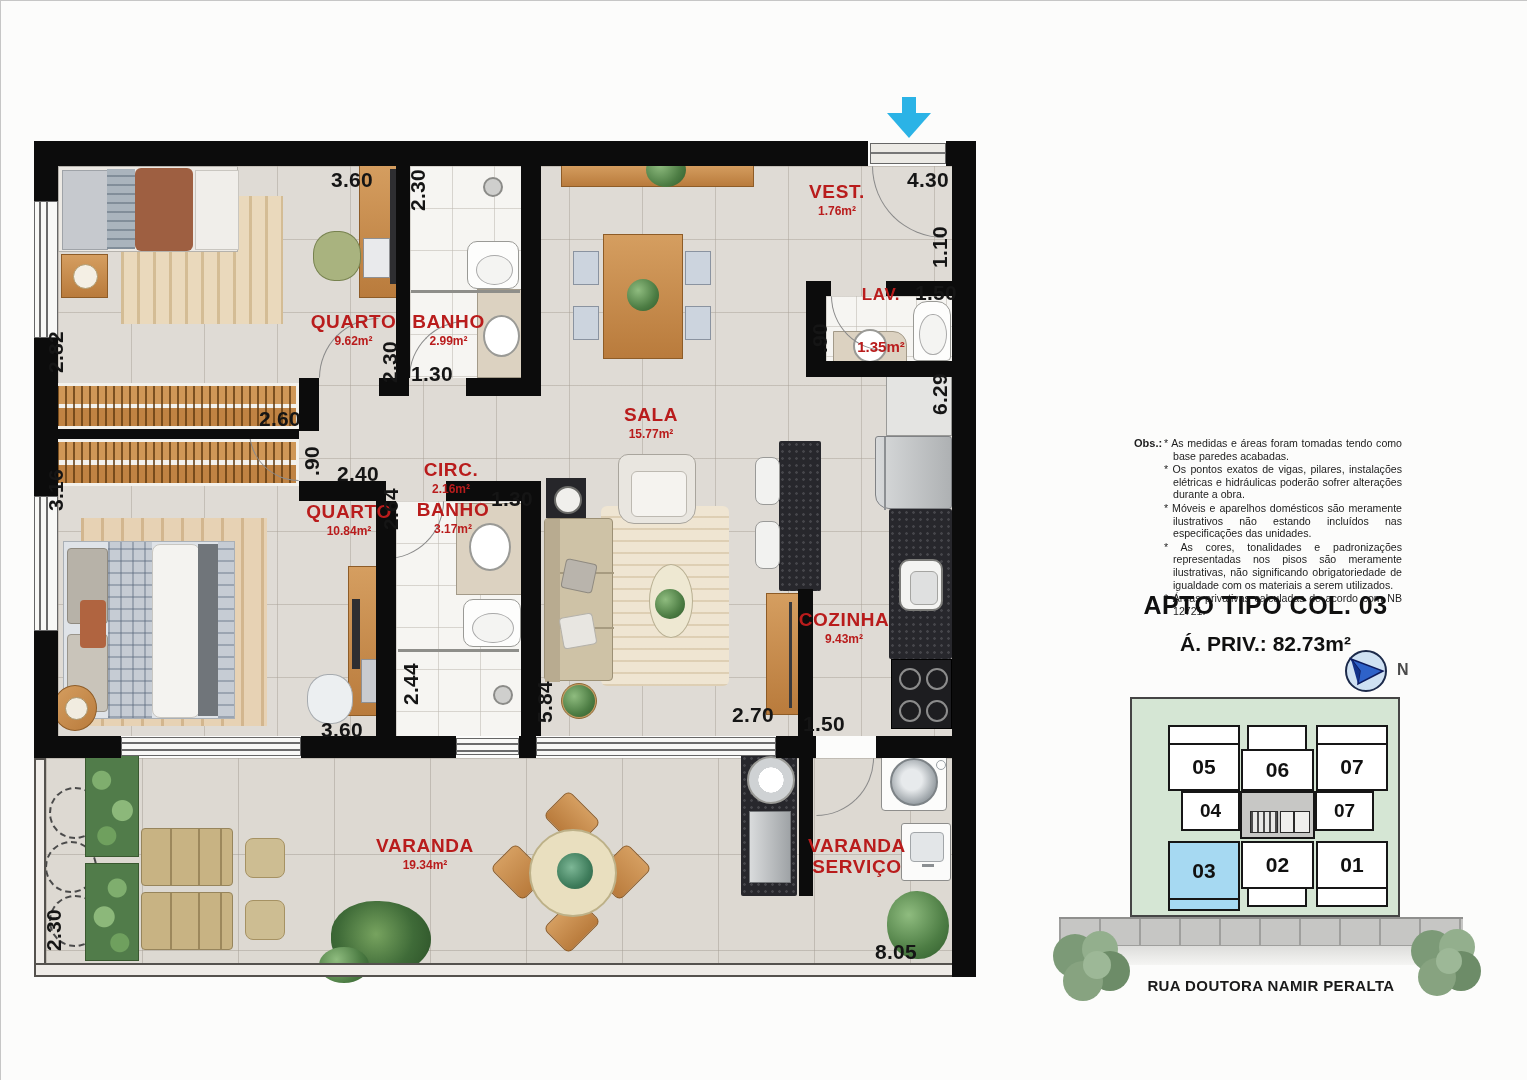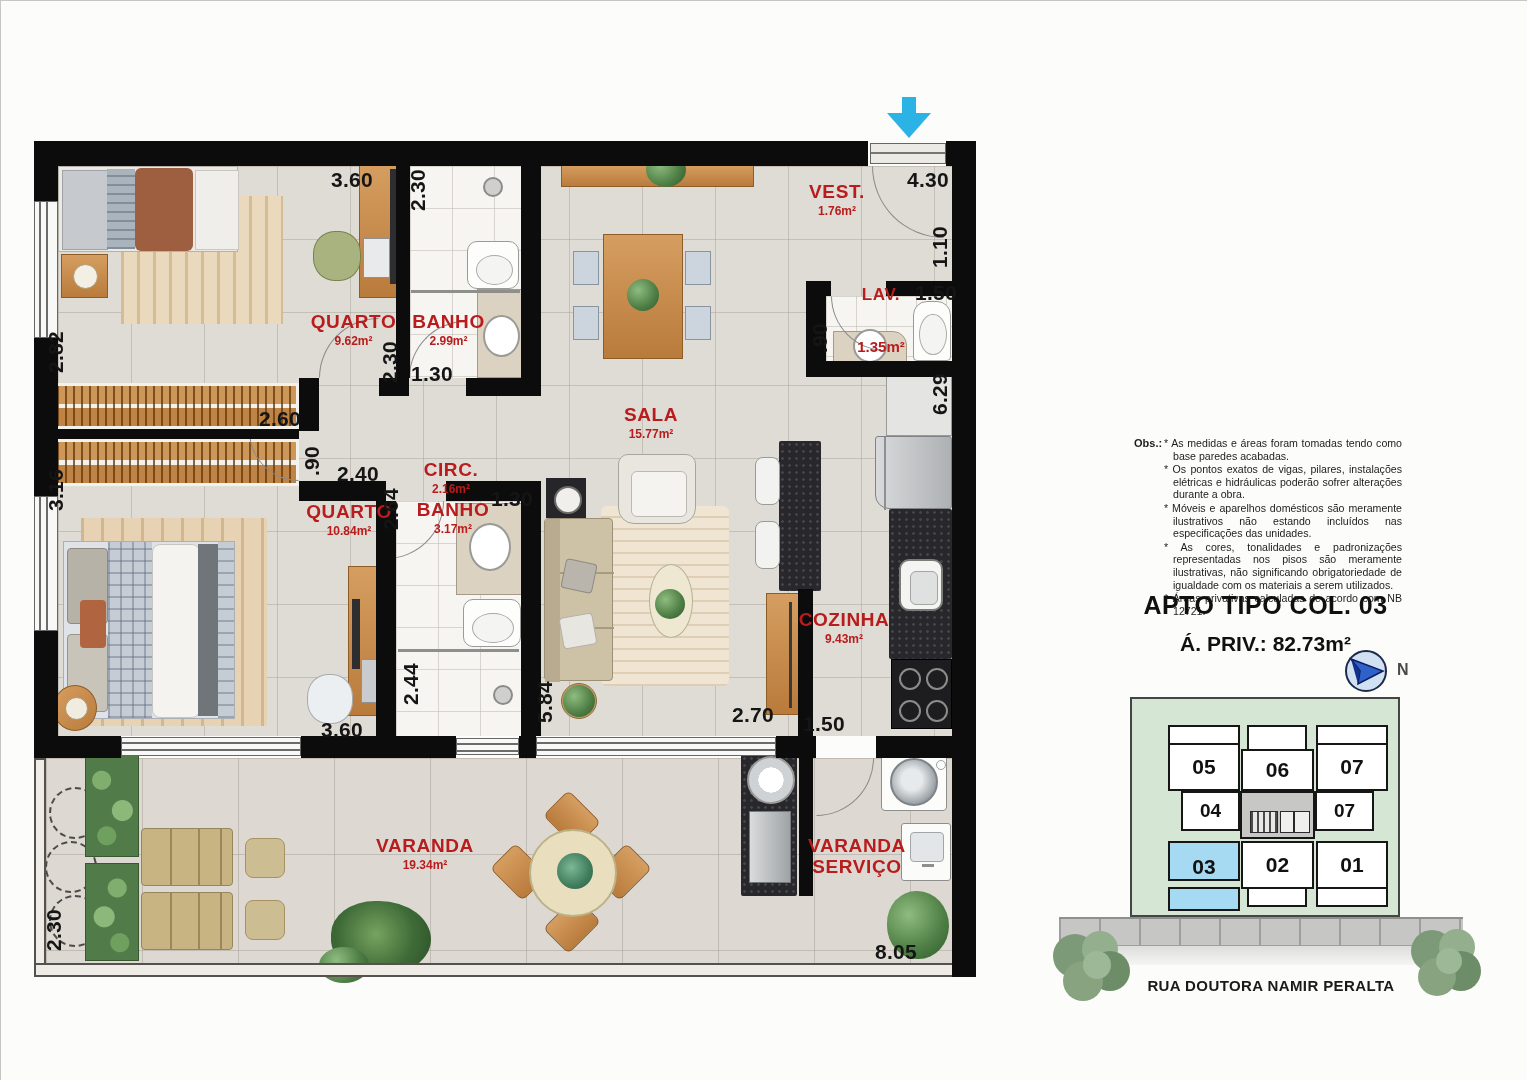--- a/index.html
+++ b/index.html
@@ -380,21 +380,21 @@
         <span>04</span>
       </div>
     <div class="abs" style="left:1239px;top:790px;width:75px;height:48px;background:#c7c7c5;border:2.5px solid #161616;box-sizing:border-box;z-index:6;">
       <div class="abs" style="left:8px;top:18px;width:26px;height:20px;background:repeating-linear-gradient(90deg,#4c4c4c 0 2px,#e8e8e6 2px 6px);border:1.5px solid #2a2a2a;"></div>
       <div class="abs" style="left:38px;top:18px;width:28px;height:20px;background:#efefed;border:1.5px solid #2a2a2a;background-image:linear-gradient(90deg,transparent 0 12px,#2a2a2a 12px 14px,transparent 14px);"></div>
     </div>
     <div class="kunit" style="left:1314px;top:790px;width:59px;height:40px;font-size:19px;">
         <span>07</span>
       </div>
 
-    <div class="kunit" style="left:1167px;top:840px;width:72px;height:40px;background:#a6d9f2;align-items:flex-end;">
+    <div class="kunit" style="left:1167px;top:840px;width:72px;height:59px;background:#a6d9f2;">
         <span>03</span>
       </div>
     <div class="kunit" style="left:1240px;top:840px;width:73px;height:48px;">
         <span>02</span>
       </div>
     <div class="kunit" style="left:1315px;top:840px;width:72px;height:48px;">
         <span>01</span>
       </div>
 
     <div class="ktab" style="left:1167px;top:886px;width:72px;height:24px;background:#a6d9f2;"></div>

